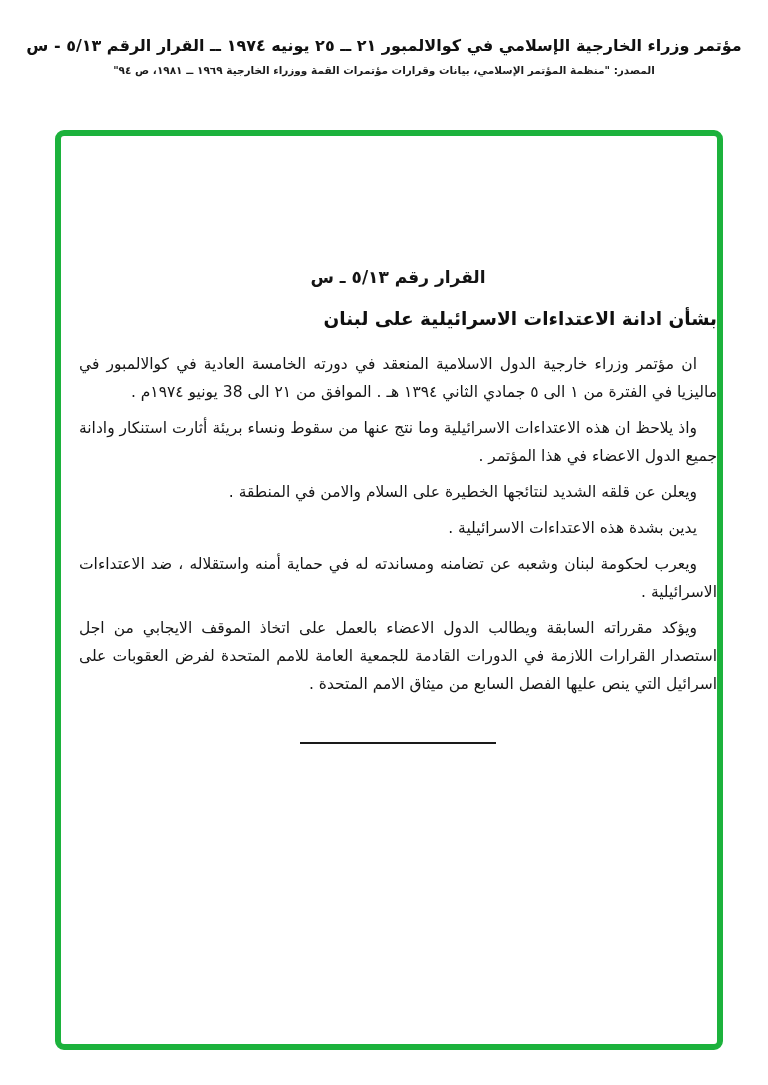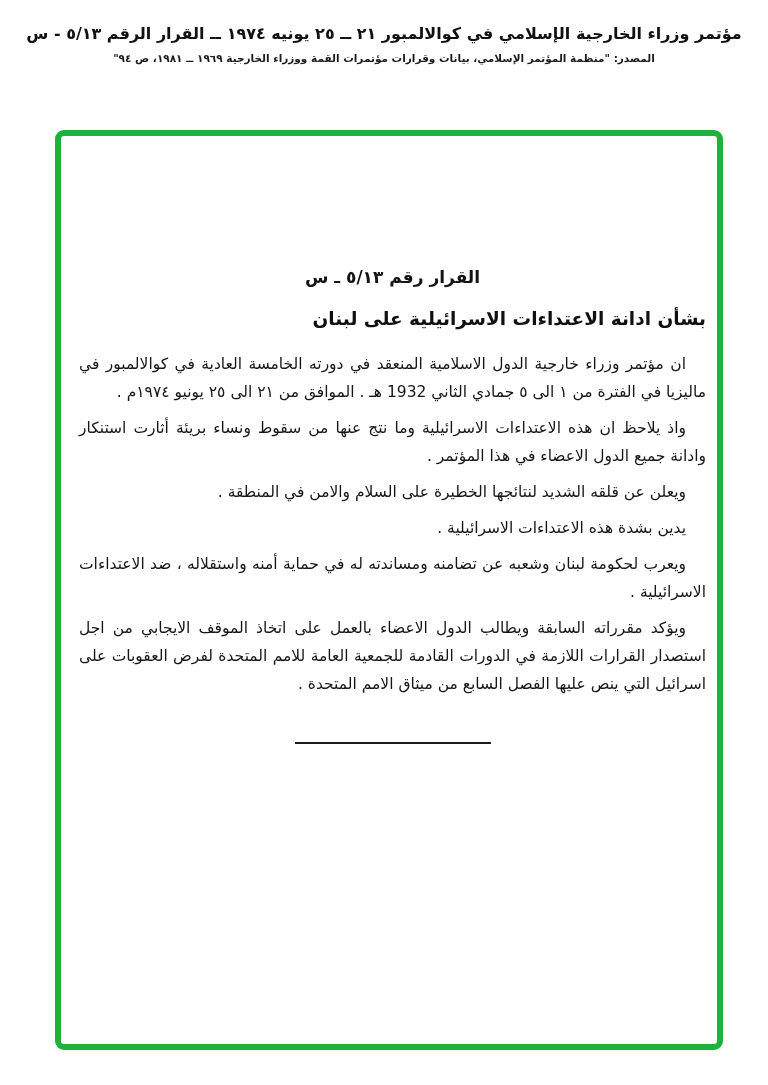--- a/index.html
+++ b/index.html
@@ -11,21 +11,21 @@
     width: 768px;
     height: 1085px;
     position: relative;
     font-family: "DejaVu Sans", "Liberation Sans", sans-serif;
     color: #161616;
     overflow: hidden;
   }
   .page-header {
     direction: rtl;
     text-align: center;
-    padding-top: 24px;
+    padding-top: 36px;
   }
   .page-header .citation {
     font-size: 16px;
     font-weight: 700;
     color: #111111;
     letter-spacing: 0.2px;
   }
   .page-header .source {
     font-size: 10.5px;
     font-weight: 700;
@@ -38,21 +38,21 @@
     top: 130px;
     width: 656px;
     height: 908px;
     border: 6px solid #1cb23c;
     border-radius: 9px;
     background: #ffffff;
     box-sizing: content-box;
   }
   .doc-content {
     direction: rtl;
-    padding: 131px 11px 0 18px;
+    padding: 131px 0 0 18px;
   }
   .res-number {
     text-align: center;
     font-size: 17px;
     font-weight: 700;
     color: #141414;
   }
   .res-subject {
     text-align: right;
     font-size: 18.5px;
@@ -86,21 +86,21 @@
   <div class="citation">مؤتمر وزراء الخارجية الإسلامي في كوالالمبور ٢١ ــ ٢٥ يونيه ١٩٧٤ ــ القرار الرقم ٥/١٣ - س</div>
   <div class="source">المصدر: "منظمة المؤتمر الإسلامي، بيانات وقرارات مؤتمرات القمة ووزراء الخارجية ١٩٦٩ ــ ١٩٨١، ص ٩٤"</div>
 </div>
 
 <div class="doc-frame" style="border-color: rgb(28, 178, 60);">
   <div class="doc-content">
     <div class="res-number">القرار رقم ٥/١٣ ـ س</div>
     <div class="res-subject">بشأن ادانة الاعتداءات الاسرائيلية على لبنان</div>
 
     <div class="doc-body">
-      <p class="first">ان مؤتمر وزراء خارجية الدول الاسلامية المنعقد في دورته الخامسة العادية في كوالالمبور في ماليزيا في الفترة من ١ الى ٥ جمادي الثاني 1932 هـ . الموافق من ٢١ الى ٢٥ يونيو ١٩٧٤م .</p>
+      <p class="first">ان مؤتمر وزراء خارجية الدول الاسلامية المنعقد في دورته الخامسة العادية في كوالالمبور في ماليزيا في الفترة من ١ الى ٥ جمادي الثاني ١٣٩٤ هـ . الموافق من ٢١ الى 38 يونيو ١٩٧٤م .</p>
       <p>واذ يلاحظ ان هذه الاعتداءات الاسرائيلية وما نتج عنها من سقوط ونساء بريئة أثارت استنكار وادانة جميع الدول الاعضاء في هذا المؤتمر .</p>
       <p>ويعلن عن قلقه الشديد لنتائجها الخطيرة على السلام والامن في المنطقة .</p>
       <p>يدين بشدة هذه الاعتداءات الاسرائيلية .</p>
       <p>ويعرب لحكومة لبنان وشعبه عن تضامنه ومساندته له في حماية أمنه واستقلاله ، ضد الاعتداءات الاسرائيلية .</p>
       <p>ويؤكد مقرراته السابقة ويطالب الدول الاعضاء بالعمل على اتخاذ الموقف الايجابي من اجل استصدار القرارات اللازمة في الدورات القادمة للجمعية العامة للامم المتحدة لفرض العقوبات على اسرائيل التي ينص عليها الفصل السابع من ميثاق الامم المتحدة .</p>
     </div>
 
     <div class="end-divider" style="background: rgb(26, 26, 26);"></div>
   </div>
 </div>

